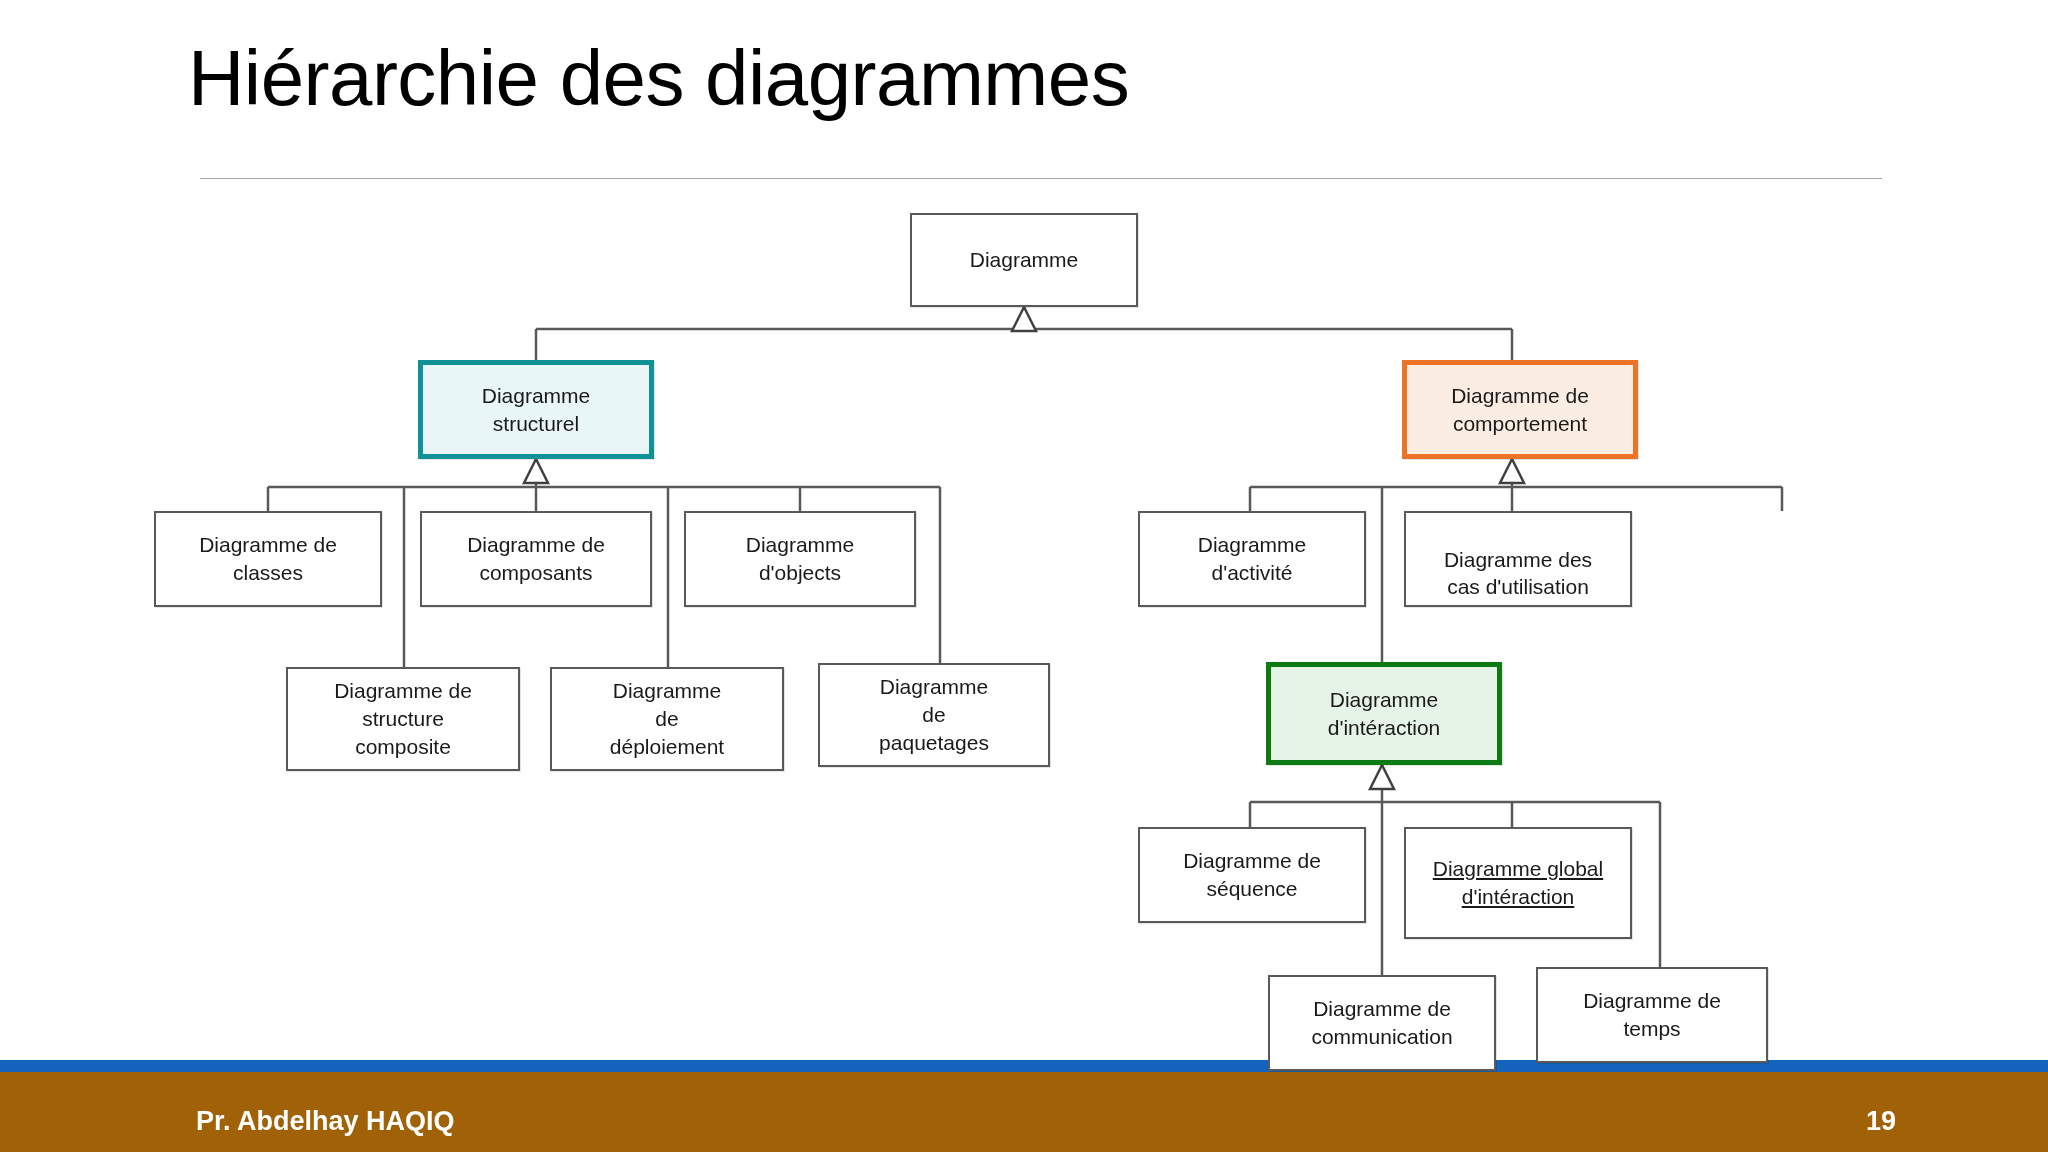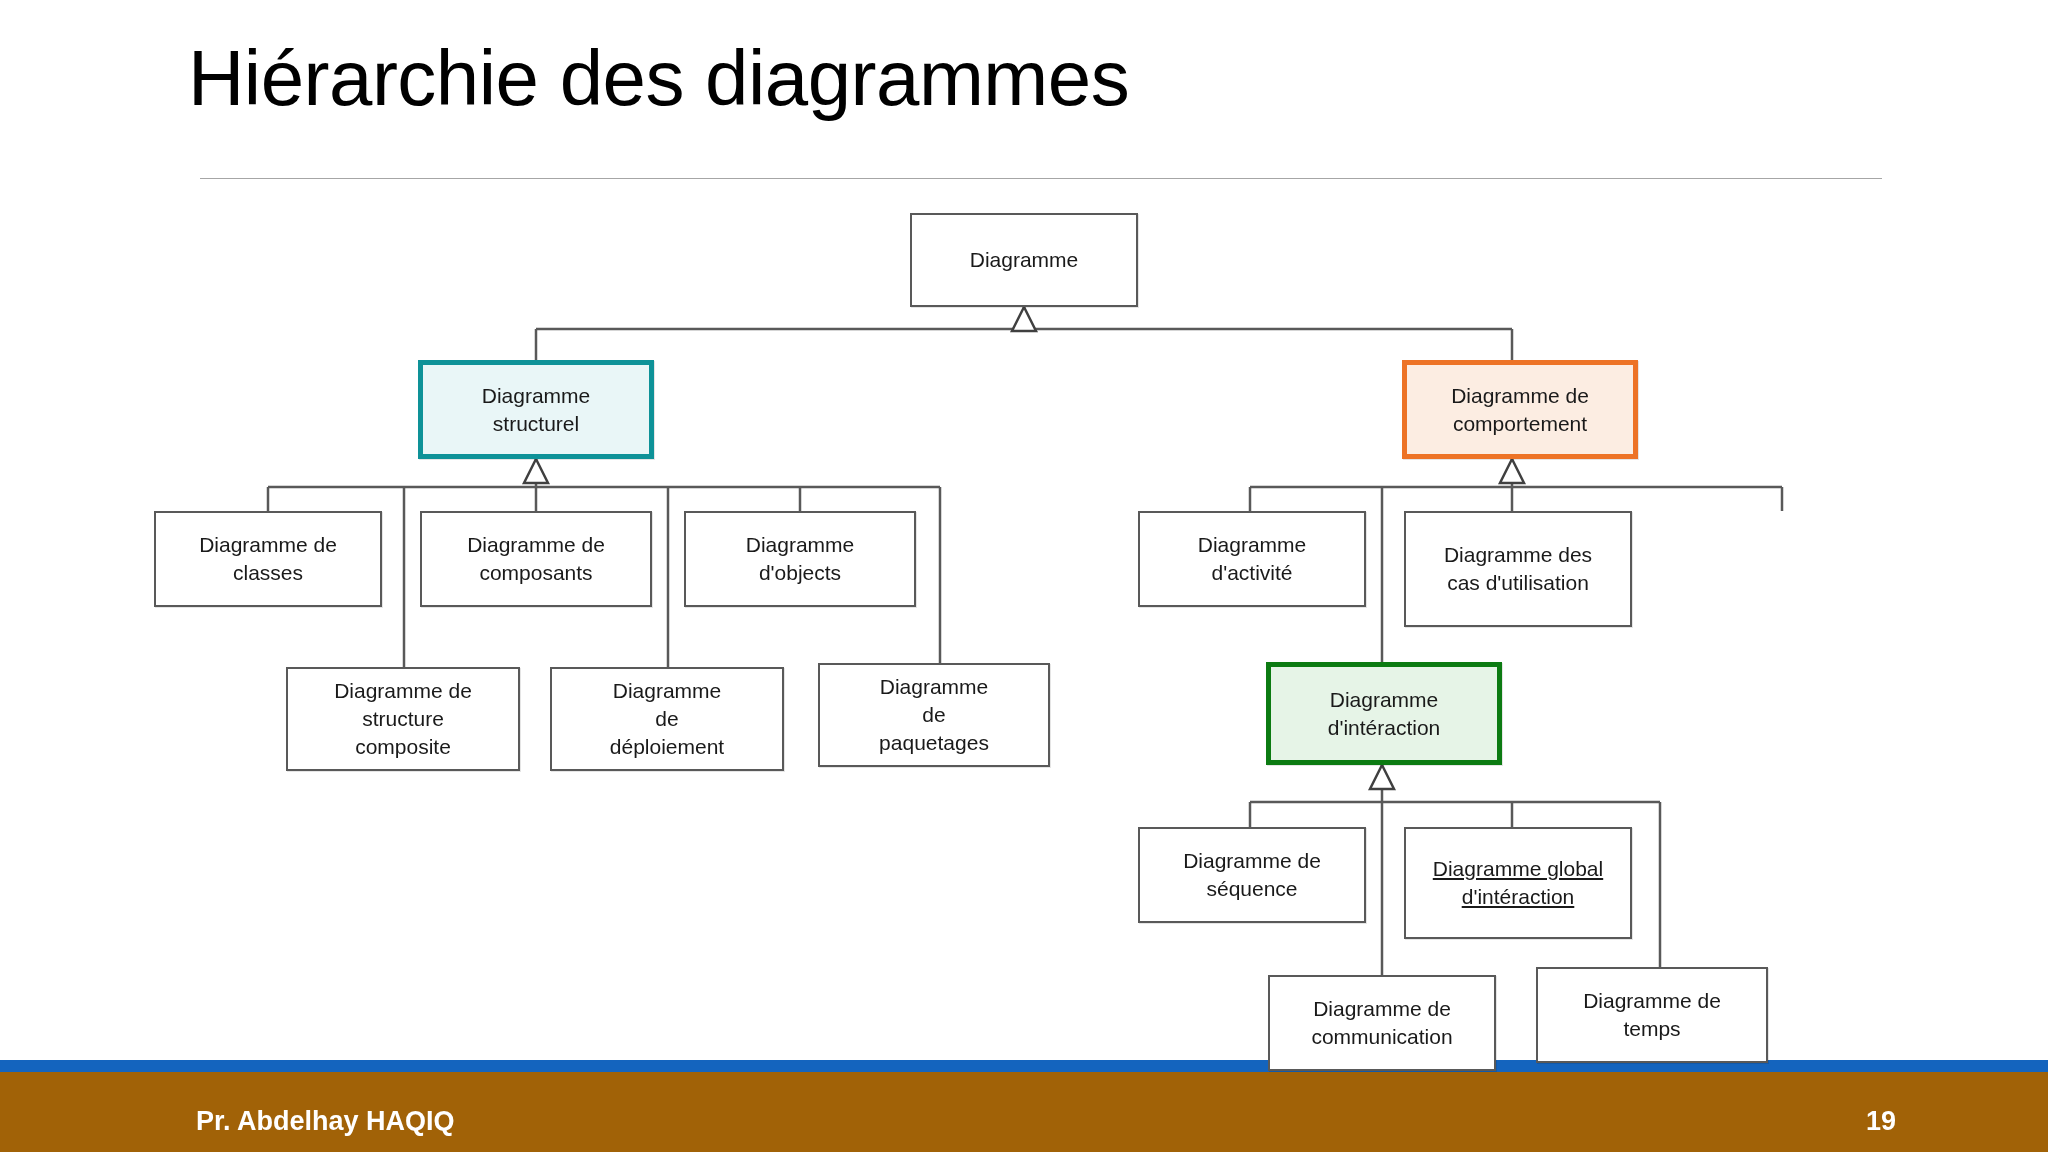--- a/index.html
+++ b/index.html
@@ -218,21 +218,21 @@
     <span class="node-label">Diagramme
 de
 paquetages</span>
   </div>
 
   <div class="node" style="left:1138px; top:494px; width:228px; height:96px;">
     <span class="node-label">Diagramme
 d'activité</span>
   </div>
 
-  <div class="node" style="left:1404px; top:494px; width:228px; height:116px;">
+  <div class="node" style="left:1404px; top:494px; width:228px; height:96px;align-items:flex-end;">
     <span class="node-label">Diagramme des
 cas d'utilisation</span>
   </div>
 
 
   <div class="node accent-green" style="left:1266px; top:645px; width:236px; height:103px;">
     <span class="node-label">Diagramme
 d'intéraction</span>
   </div>
 

